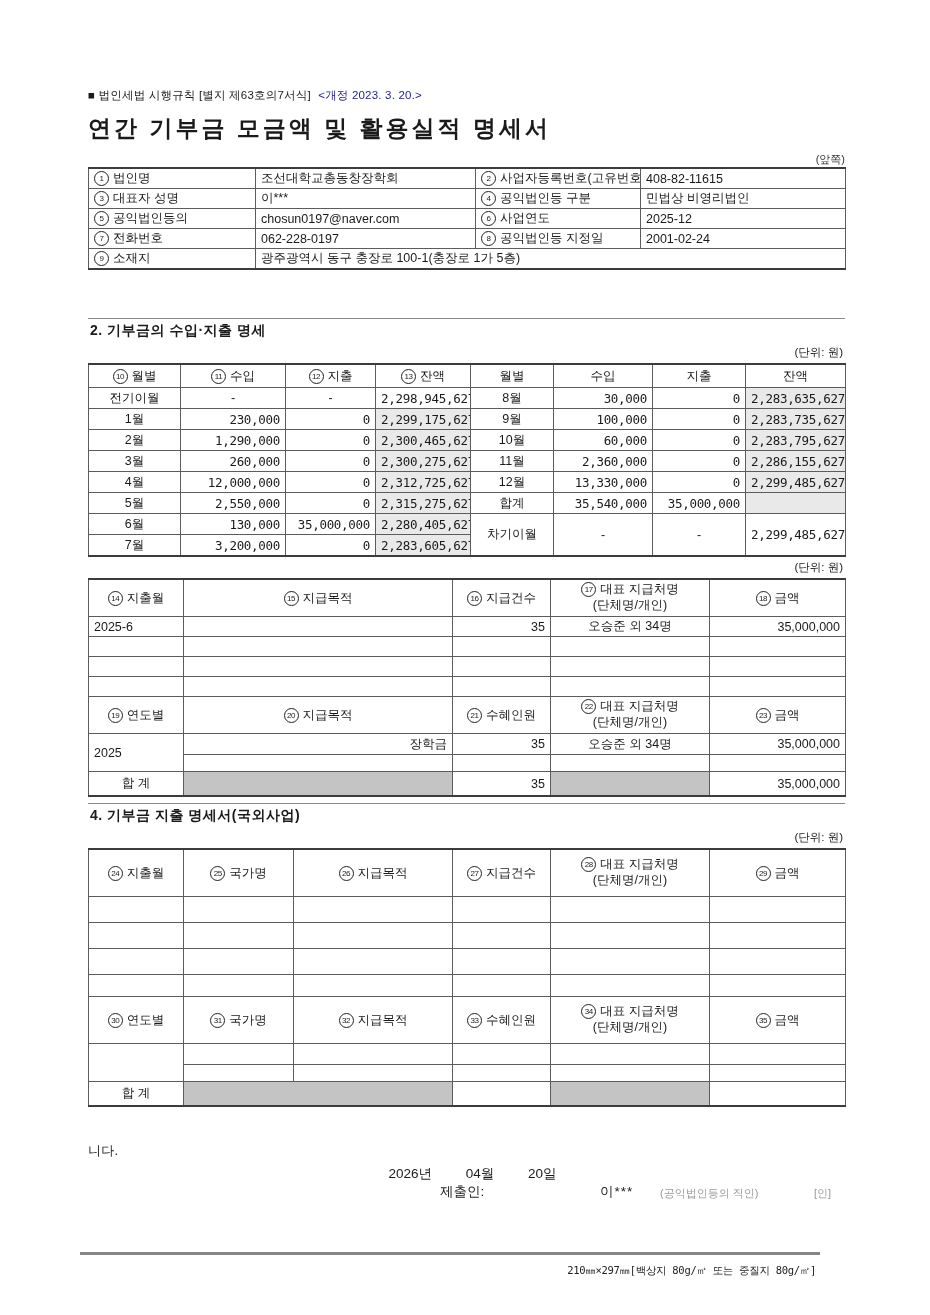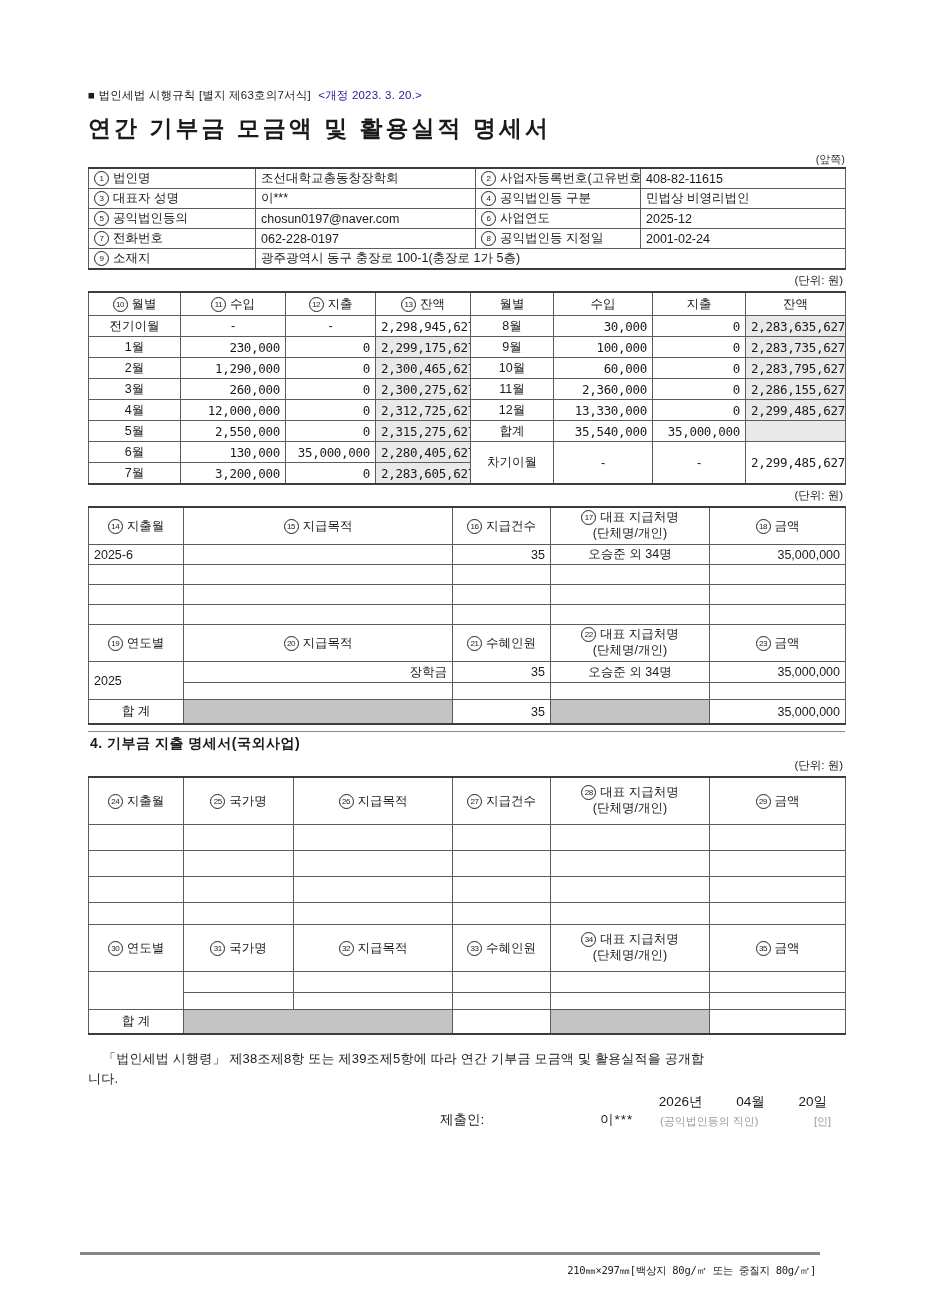--- a/index.html
+++ b/index.html
@@ -39,21 +39,21 @@
   .t34 .hrow th{height:34px;}
   .t34 .drow td{height:17px;}
   .t4 .hrow th{height:44px;}
   .t4 .drow-a td{height:23px;}
   .t4 .drow-a4 td{height:19px;}
   .row-b1 td{height:18px;}
   .row-b2 td{height:14px;}
   .trow td{height:21px;}
 
   .decl{margin:14px 0 0 0;font-size:13px;line-height:1.55;text-indent:15px;letter-spacing:0.2px;}
-  .date-line{margin-top:4px;text-align:right;font-size:13.5px;padding-right:18px;}
+  .date-line{margin-top:4px;text-align:center;font-size:13.5px;padding-right:18px;}
   .date-line span{margin-left:30px;}
   .submit-line{position:relative;height:20px;font-size:13.5px;}
   .submit-label{position:absolute;left:352px;}
   .submit-name{position:absolute;left:512px;letter-spacing:1px;}
   .seal-note{position:absolute;left:572px;color:#999;font-size:11px;top:3px;}
   .seal-mark{position:absolute;right:14px;color:#999;font-size:11px;top:3px;}
 
   .bottom-rule{position:absolute;left:80px;right:84px;top:1252px;height:3px;background:#868686;}
   .paper-note{position:absolute;right:88px;top:1264px;font-size:10.5px;color:#222;
               font-family:"DejaVu Sans Mono","Liberation Mono",monospace;letter-spacing:-0.3px;}
@@ -104,20 +104,21 @@
         <td class="l"><span class="cn">8</span><span>공익법인등 지정일</span></td>
         <td class="l">2001-02-24</td>
       </tr>
       <tr>
         <td class="l"><span class="cn">9</span><span>소재지</span></td>
         <td class="l" colspan="3">광주광역시 동구 충장로 100-1(충장로 1가 5층)</td>
       </tr>
     </tbody>
       </table>
 
+    <div class="sec-head mt-lg">2. 기부금의 수입·지출 명세</div>
     <div class="unit">(단위: 원)</div>
     <table class="tbl t2">
       <colgroup>
           <col style="width:92px">
           <col style="width:105px">
           <col style="width:90px">
           <col style="width:95px">
           <col style="width:83px">
           <col style="width:99px">
           <col style="width:93px">
@@ -367,21 +368,21 @@
         <td class="c">합 계</td>
         <td class="shade-d" colspan="2"></td>
         <td></td>
         <td class="shade-d"></td>
         <td></td>
       </tr>
     </tbody>
       </table>
 
     <p class="decl">
-      <span>「법인세법 시행령」 제38조제8항 또는 제39조제5항에 따라 연간 기부금 모금액 및 활용실적을 공개합</span><br>
+      <br>
       <span>니다.</span>
     </p>
     <div class="date-line">
       <span>2026년</span>
       <span>04월</span>
       <span>20일</span>
     </div>
     <div class="submit-line">
       <span class="submit-label">제출인:</span>
       <span class="submit-name">이***</span>

